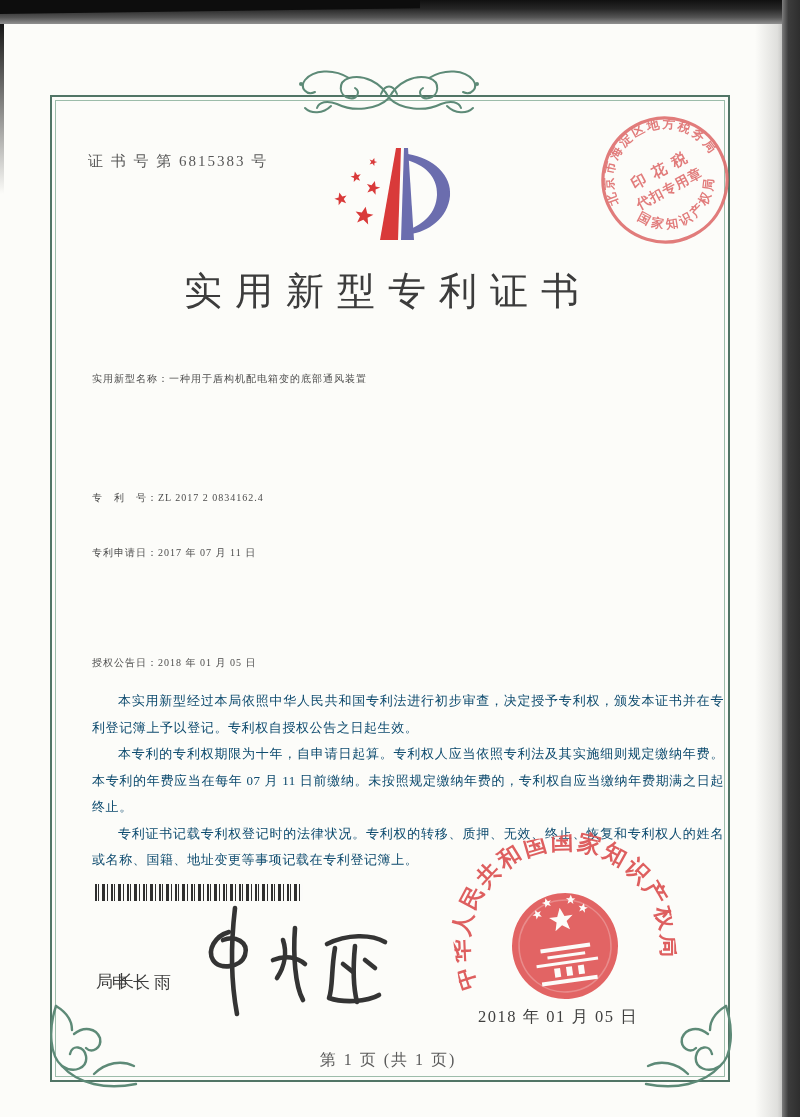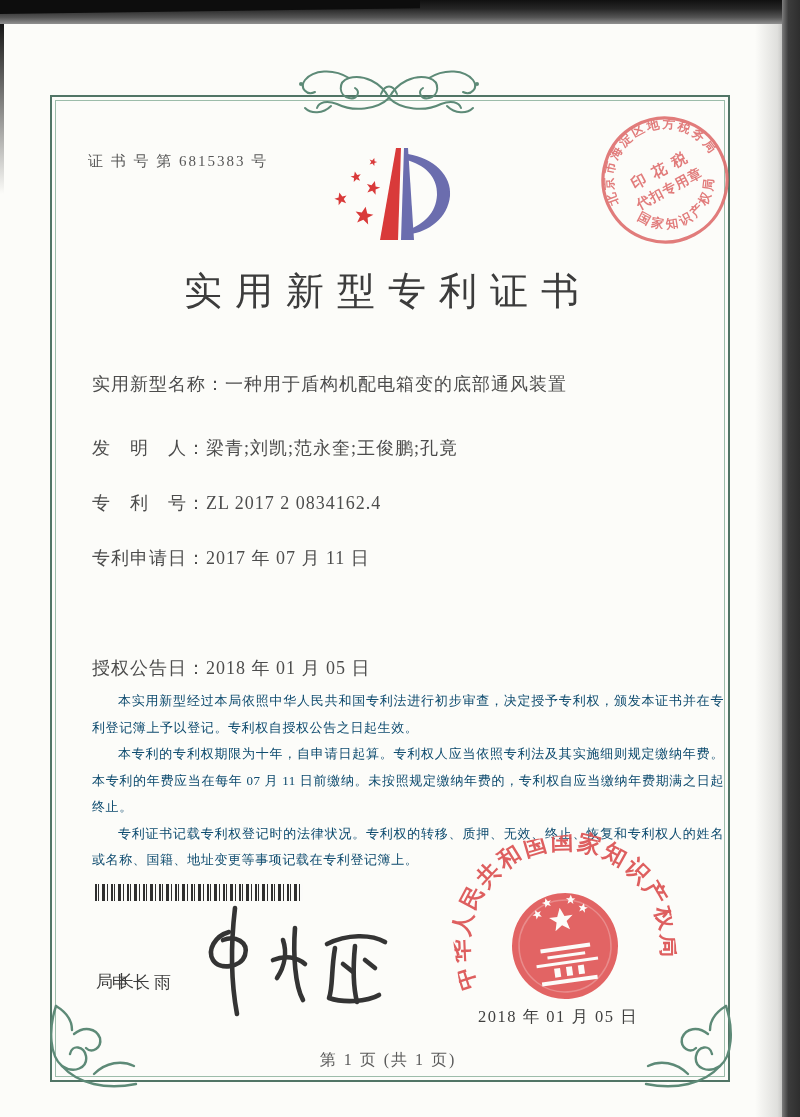--- a/index.html
+++ b/index.html
@@ -18,21 +18,21 @@
   .fold-shade{position:absolute;right:0;top:0;width:28px;height:100%;
       background:linear-gradient(90deg,rgba(0,0,0,0) 0%,rgba(90,90,90,.18) 80%,rgba(70,70,70,.30) 100%);}
   .frame{position:absolute;left:50px;top:71px;width:676px;height:983px;
       border:2px solid #517566;}
   .frame-inner{position:absolute;inset:3px;border:1px solid #9cbcaa;}
   .ornament{position:absolute;pointer-events:none;}
   .cert-no{position:absolute;left:88px;top:128px;font-size:15px;color:#585858;letter-spacing:2px;}
   .logo{position:absolute;left:326px;top:122px;}
   .title{position:absolute;left:50px;top:242px;width:676px;text-align:center;
       font-size:38px;font-weight:500;color:#3c3c3c;letter-spacing:13px;}
-  .field-row{position:absolute;left:92px;width:620px;font-size:18px;color:#4c4c4c;
+  .field-row{position:absolute;left:92px;width:620px;font-size:10px;color:#4c4c4c;
       letter-spacing:1px;white-space:nowrap;}
   .field-label{color:#4c4c4c;}
   .field-value{color:#4c4c4c;}
   .paras{position:absolute;left:92px;top:664px;width:632px;}
   .paras p{margin:0;font-size:13px;line-height:26.5px;color:#0c4a6e;
       text-indent:2em;text-align:justify;letter-spacing:.6px;}
   .barcode{position:absolute;left:95px;top:860px;width:208px;height:17px;
       background:repeating-linear-gradient(90deg,
         #2f2f2f 0px,#2f2f2f 2px,#fbfbf9 2px,#fbfbf9 3px,
         #2f2f2f 3px,#2f2f2f 4px,#fbfbf9 4px,#fbfbf9 7px,
@@ -118,23 +118,20 @@
       </g>
       <path d="M70,2 L75,2 L72,94 L54,94 Z" fill="#d93a3a"></path>
       <path d="M78,2 L82,2 L88,94 L75,94 Z" fill="#6b6dae"></path>
       <path d="M82,8 C108,12 126,30 124,50 C122,72 102,86 84,88 C81,88 80,86 82,84 C98,78 110,67 111,49 C112,31 98,18 80,14 Z" fill="#6b6dae"></path>
     </svg>
 
     <div class="title">实用新型专利证书</div>
 
     <div class="field-row" style="top:348px;">
       <span class="field-label">实用新型名称：</span><span class="field-value">一种用于盾构机配电箱变的底部通风装置</span>
-    </div>
-    <div class="field-row" style="top:412px;">
-      <span class="field-label">发　明　人：</span><span class="field-value">梁青;刘凯;范永奎;王俊鹏;孔竟</span>
     </div>
     <div class="field-row" style="top:467px;">
       <span class="field-label">专　利　号：</span><span class="field-value">ZL 2017 2 0834162.4</span>
     </div>
     <div class="field-row" style="top:522px;">
       <span class="field-label">专利申请日：</span><span class="field-value">2017 年 07 月 11 日</span>
     </div>
     <div class="field-row" style="top:632px;">
       <span class="field-label">授权公告日：</span><span class="field-value">2018 年 01 月 05 日</span>
     </div>

